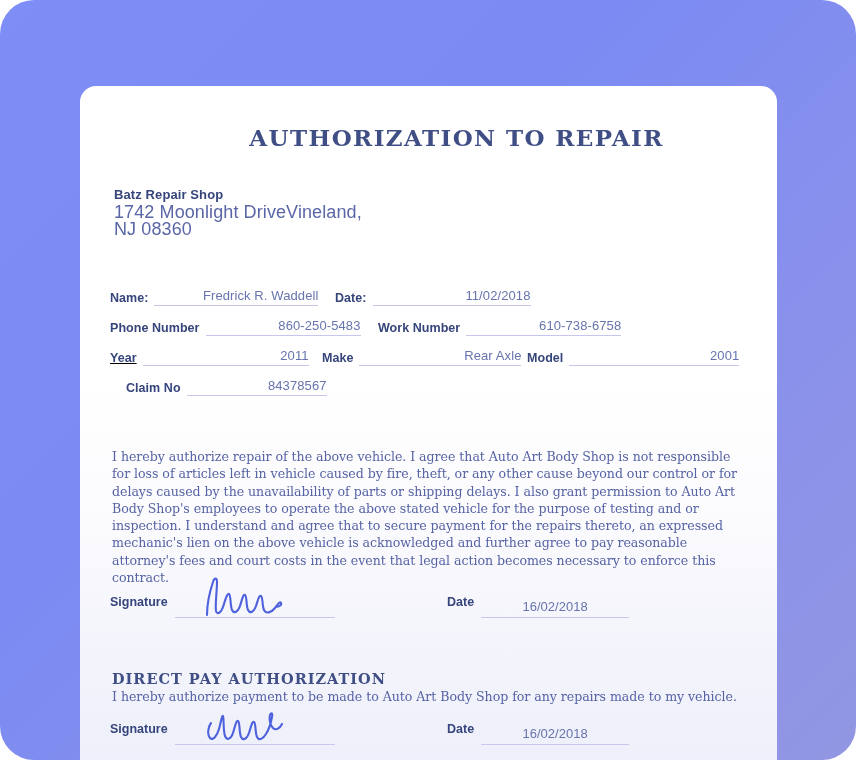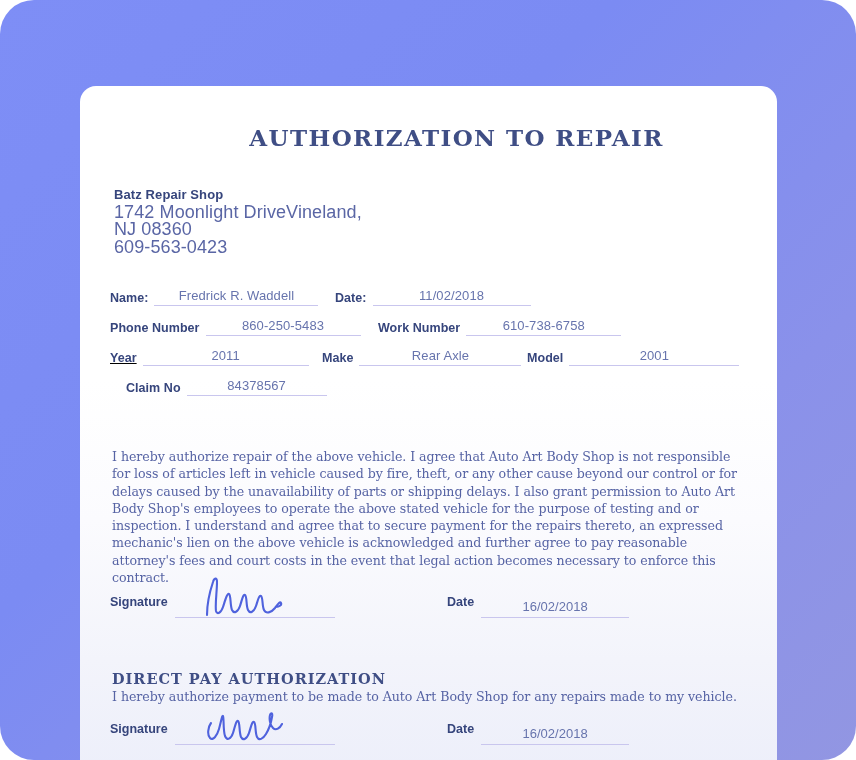--- a/index.html
+++ b/index.html
@@ -111,21 +111,21 @@
   .field-line {
     position: relative;
     border-bottom: 1.3px solid #c9c6ee;
     height: 21px;
     margin-left: 6px;
   }
   .field-value {
     position: absolute;
     left: 0; right: 0;
     bottom: 2px;
-    text-align: center;
+    text-align: right;
     font-size: 13px;
     color: #6774ad;
     white-space: nowrap;
     letter-spacing: 0.1px;
   }
 
   
   .body-text {
     position: absolute;
     font-family: "DejaVu Serif", "Liberation Serif", serif;
@@ -215,21 +215,20 @@
 
 <div id="doc-card">
   <div class="doc-inner">
 
     <div id="doc-title">AUTHORIZATION TO REPAIR</div>
 
     <div id="shop-block">
       <div id="shop-name">Batz Repair Shop</div>
       <div class="shop-line">1742 Moonlight DriveVineland,</div>
       <div class="shop-line">NJ 08360</div>
-      <div class="shop-line">609-563-0423</div>
     </div>
 
     <div id="form-area">
 
       <div class="form-row">
         <div class="field" style="left:0px;">
           <span class="field-label">Name:</span>
           <span class="field-line" style="width:164px;">
             <span class="field-value">Fredrick R. Waddell</span>
           </span>

